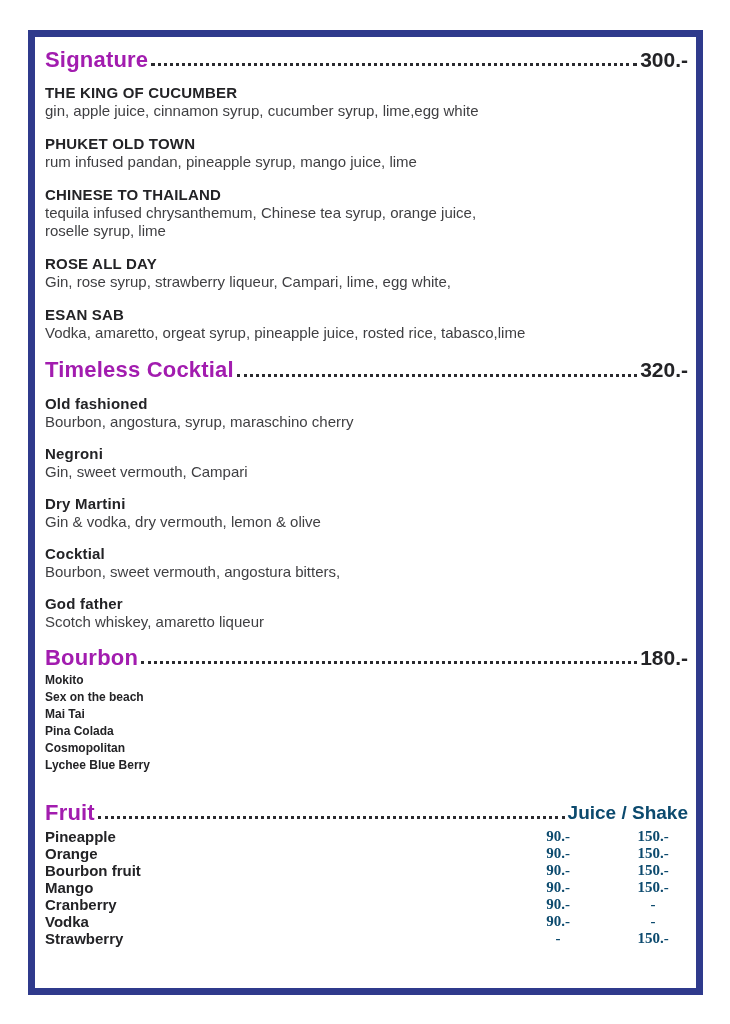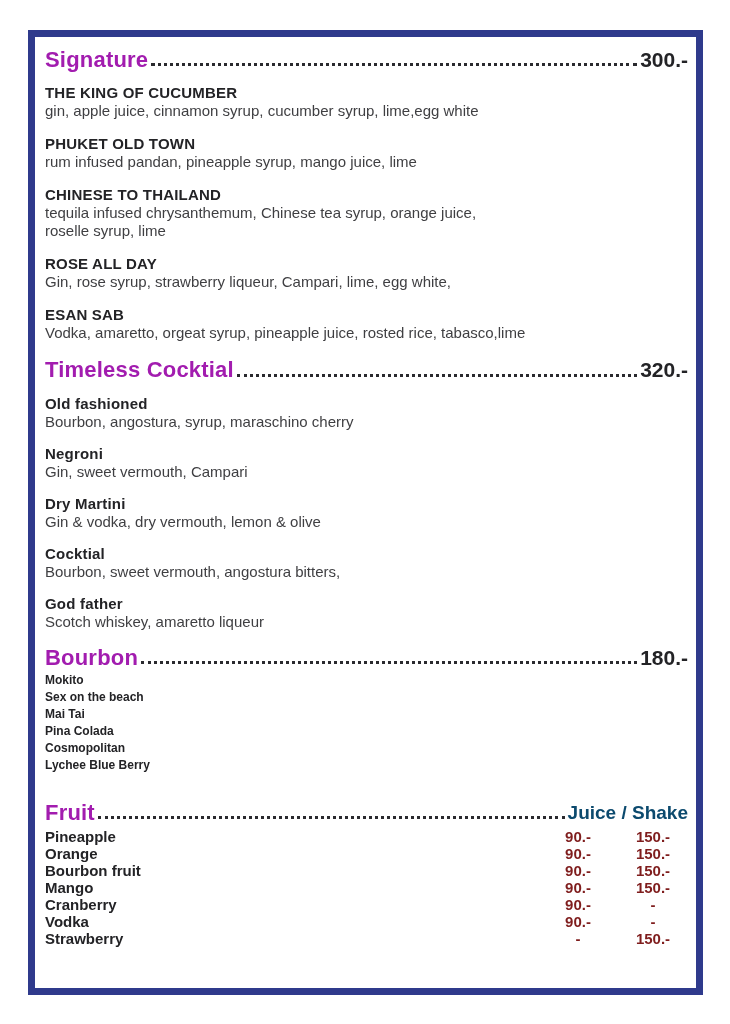--- a/index.html
+++ b/index.html
@@ -86,33 +86,35 @@
     font-size: 19px;
     font-weight: bold;
     color: #0c4a6e;
     line-height: 1.2;
     white-space: nowrap;
   }
   .fruit-row {
     display: flex;
     align-items: flex-end;
     line-height: 17px;
+    gap: 20px;
   }
   .fruit-name {
     flex: 1;
     font-size: 15px;
     font-weight: bold;
     color: #232326;
   }
   .col-juice, .col-shake {
     width: 70px;
     text-align: center;
     font-size: 15px;
     font-weight: bold;
-    color: #7f1d1d;
+    color: #0c4a6e;
+    font-family: Liberation Serif, serif;
   }
   .col-shake { margin-left: 5px; }
 </style>
 </head>
 <body>
 
 <div class="page">
   <div class="frame">
     <div class="content">
 

